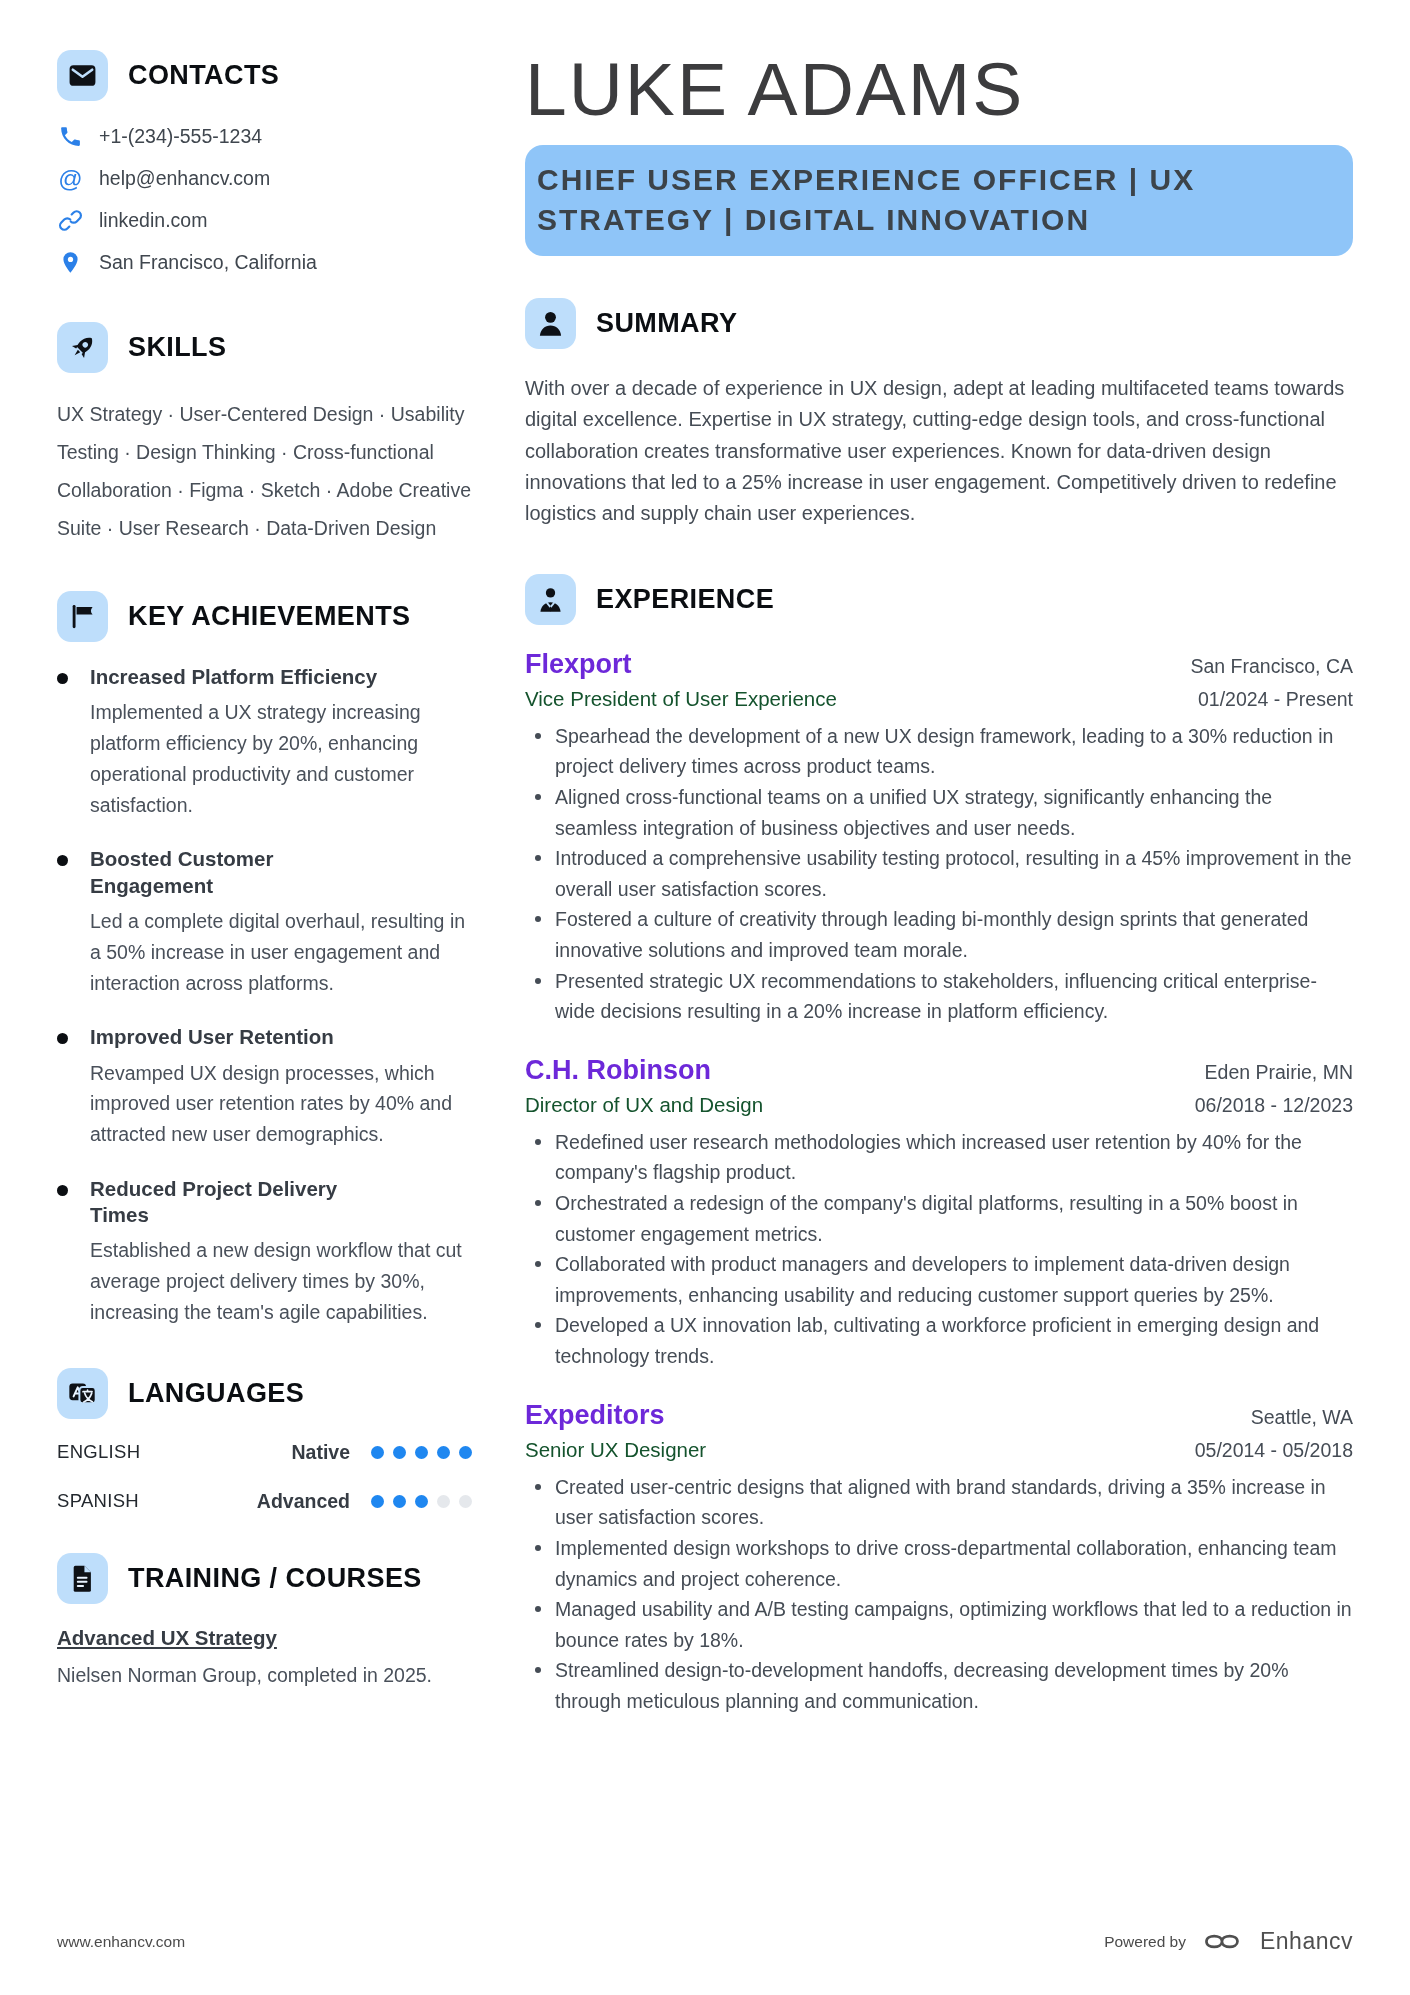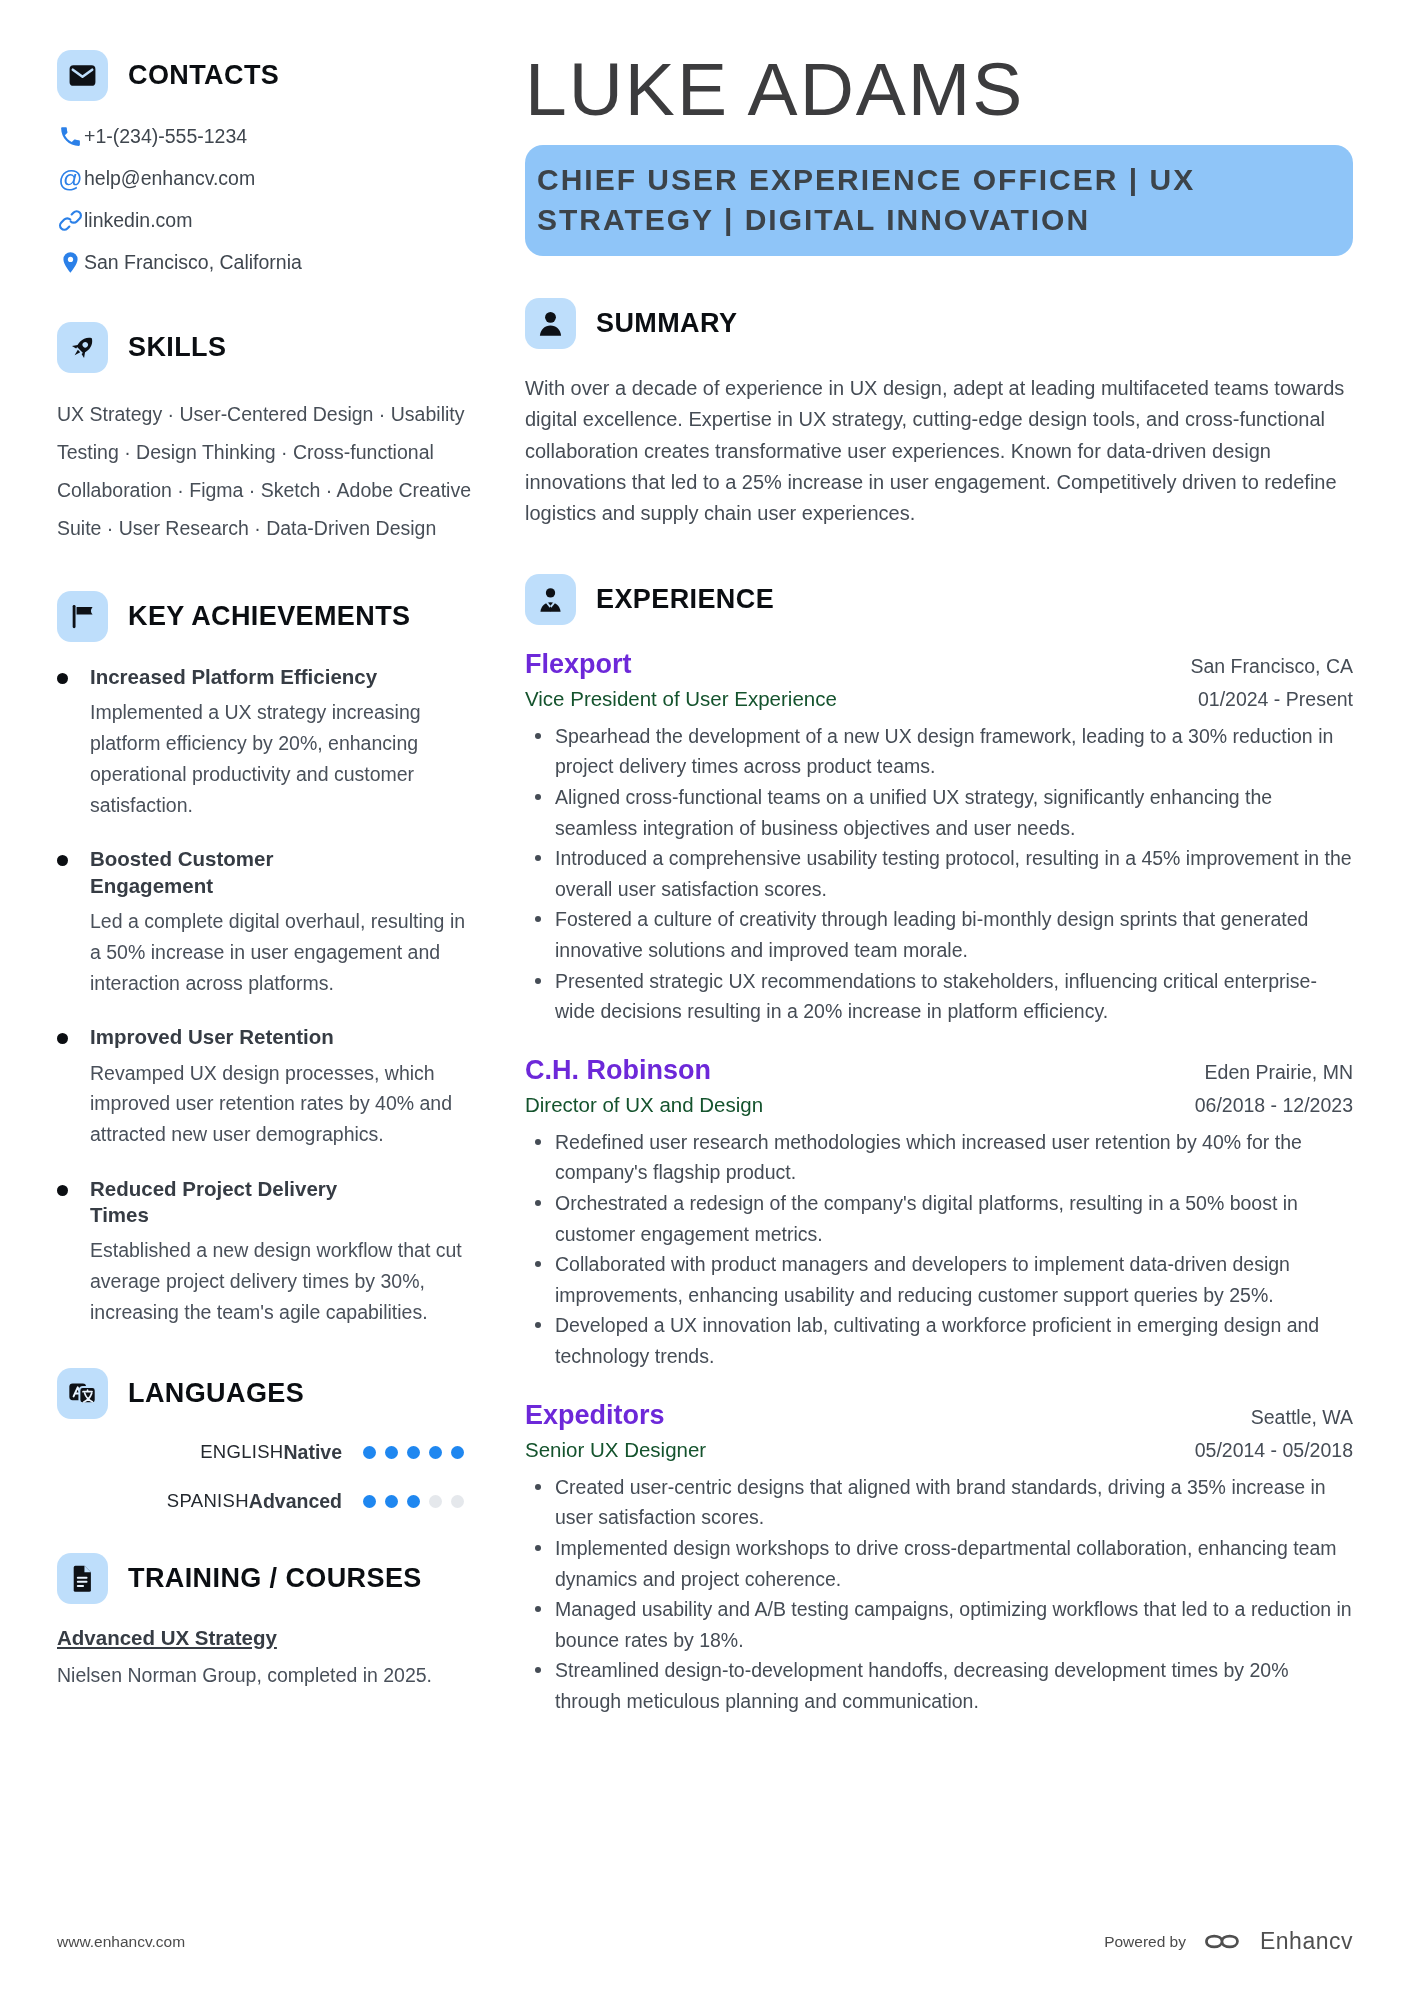--- a/index.html
+++ b/index.html
@@ -10,38 +10,38 @@
   main{flex:1;min-width:0;}
 
   
   .s-header{display:flex;align-items:center;gap:20px;margin:0 0 22px;}
   .chip{width:51px;height:51px;border-radius:14px;background:#bedefb;display:flex;align-items:center;justify-content:center;flex:none;}
   .chip svg{width:31px;height:31px;display:block;}
   h2{font-size:27px;font-weight:700;color:#0b0e12;letter-spacing:.4px;margin:0;}
 
   
   .contact-list{list-style:none;margin:4px 0 46px;padding:0;}
-  .contact-list li{display:flex;align-items:center;gap:0;margin-bottom:15px;font-size:19.5px;color:#3f464e;}
+  .contact-list li{display:flex;align-items:center;gap:15px;margin-bottom:15px;font-size:19.5px;color:#3f464e;}
   .cicon{width:27px;height:27px;display:flex;align-items:center;justify-content:center;flex:none;}
   .cicon svg{width:25px;height:25px;display:block;}
   .at-glyph{color:#2b80e8;font-size:24px;line-height:1;}
   .contact-list a{color:#3f464e;text-decoration:none;}
 
   
   .skills-text{margin:0 0 44px;font-size:19.5px;color:#474e57;line-height:1.95;}
 
   
   .ach-list{list-style:none;margin:2px 0 40px;padding:0;}
   .ach{display:flex;gap:22px;margin-bottom:26px;}
   .adot{width:11px;height:11px;border-radius:50%;background:#0b0e12;margin-top:9px;flex:none;}
   .ach h3{margin:0;font-size:20.5px;font-weight:700;color:#363c44;line-height:1.28;max-width:300px;}
   .ach p{margin:7px 0 0;font-size:19.5px;color:#49505a;line-height:1.58;}
 
   
-  .lang-list{list-style:none;margin:6px 8px 40px;padding:0;text-align:right;}
+  .lang-list{list-style:none;margin:6px 0 40px;padding:0;}
   .lang{display:flex;align-items:center;margin-bottom:26px;}
   .lname{flex:1;font-size:18.5px;color:#23282e;letter-spacing:.3px;}
   .llevel{font-size:19.5px;font-weight:700;color:#363c44;margin-right:12px;}
   .ldots{display:inline-flex;align-items:center;}
   .dot{width:13px;height:13px;border-radius:50%;background:#e5e8ec;display:inline-block;margin-left:9px;}
   .dot.filled{background:#1f87f0;}
 
   
   .course h3{margin:4px 0 10px;font-size:20.5px;font-weight:700;color:#363c44;text-decoration:underline;}
   .course p{margin:0;font-size:19.5px;color:#49505a;line-height:1.55;}

